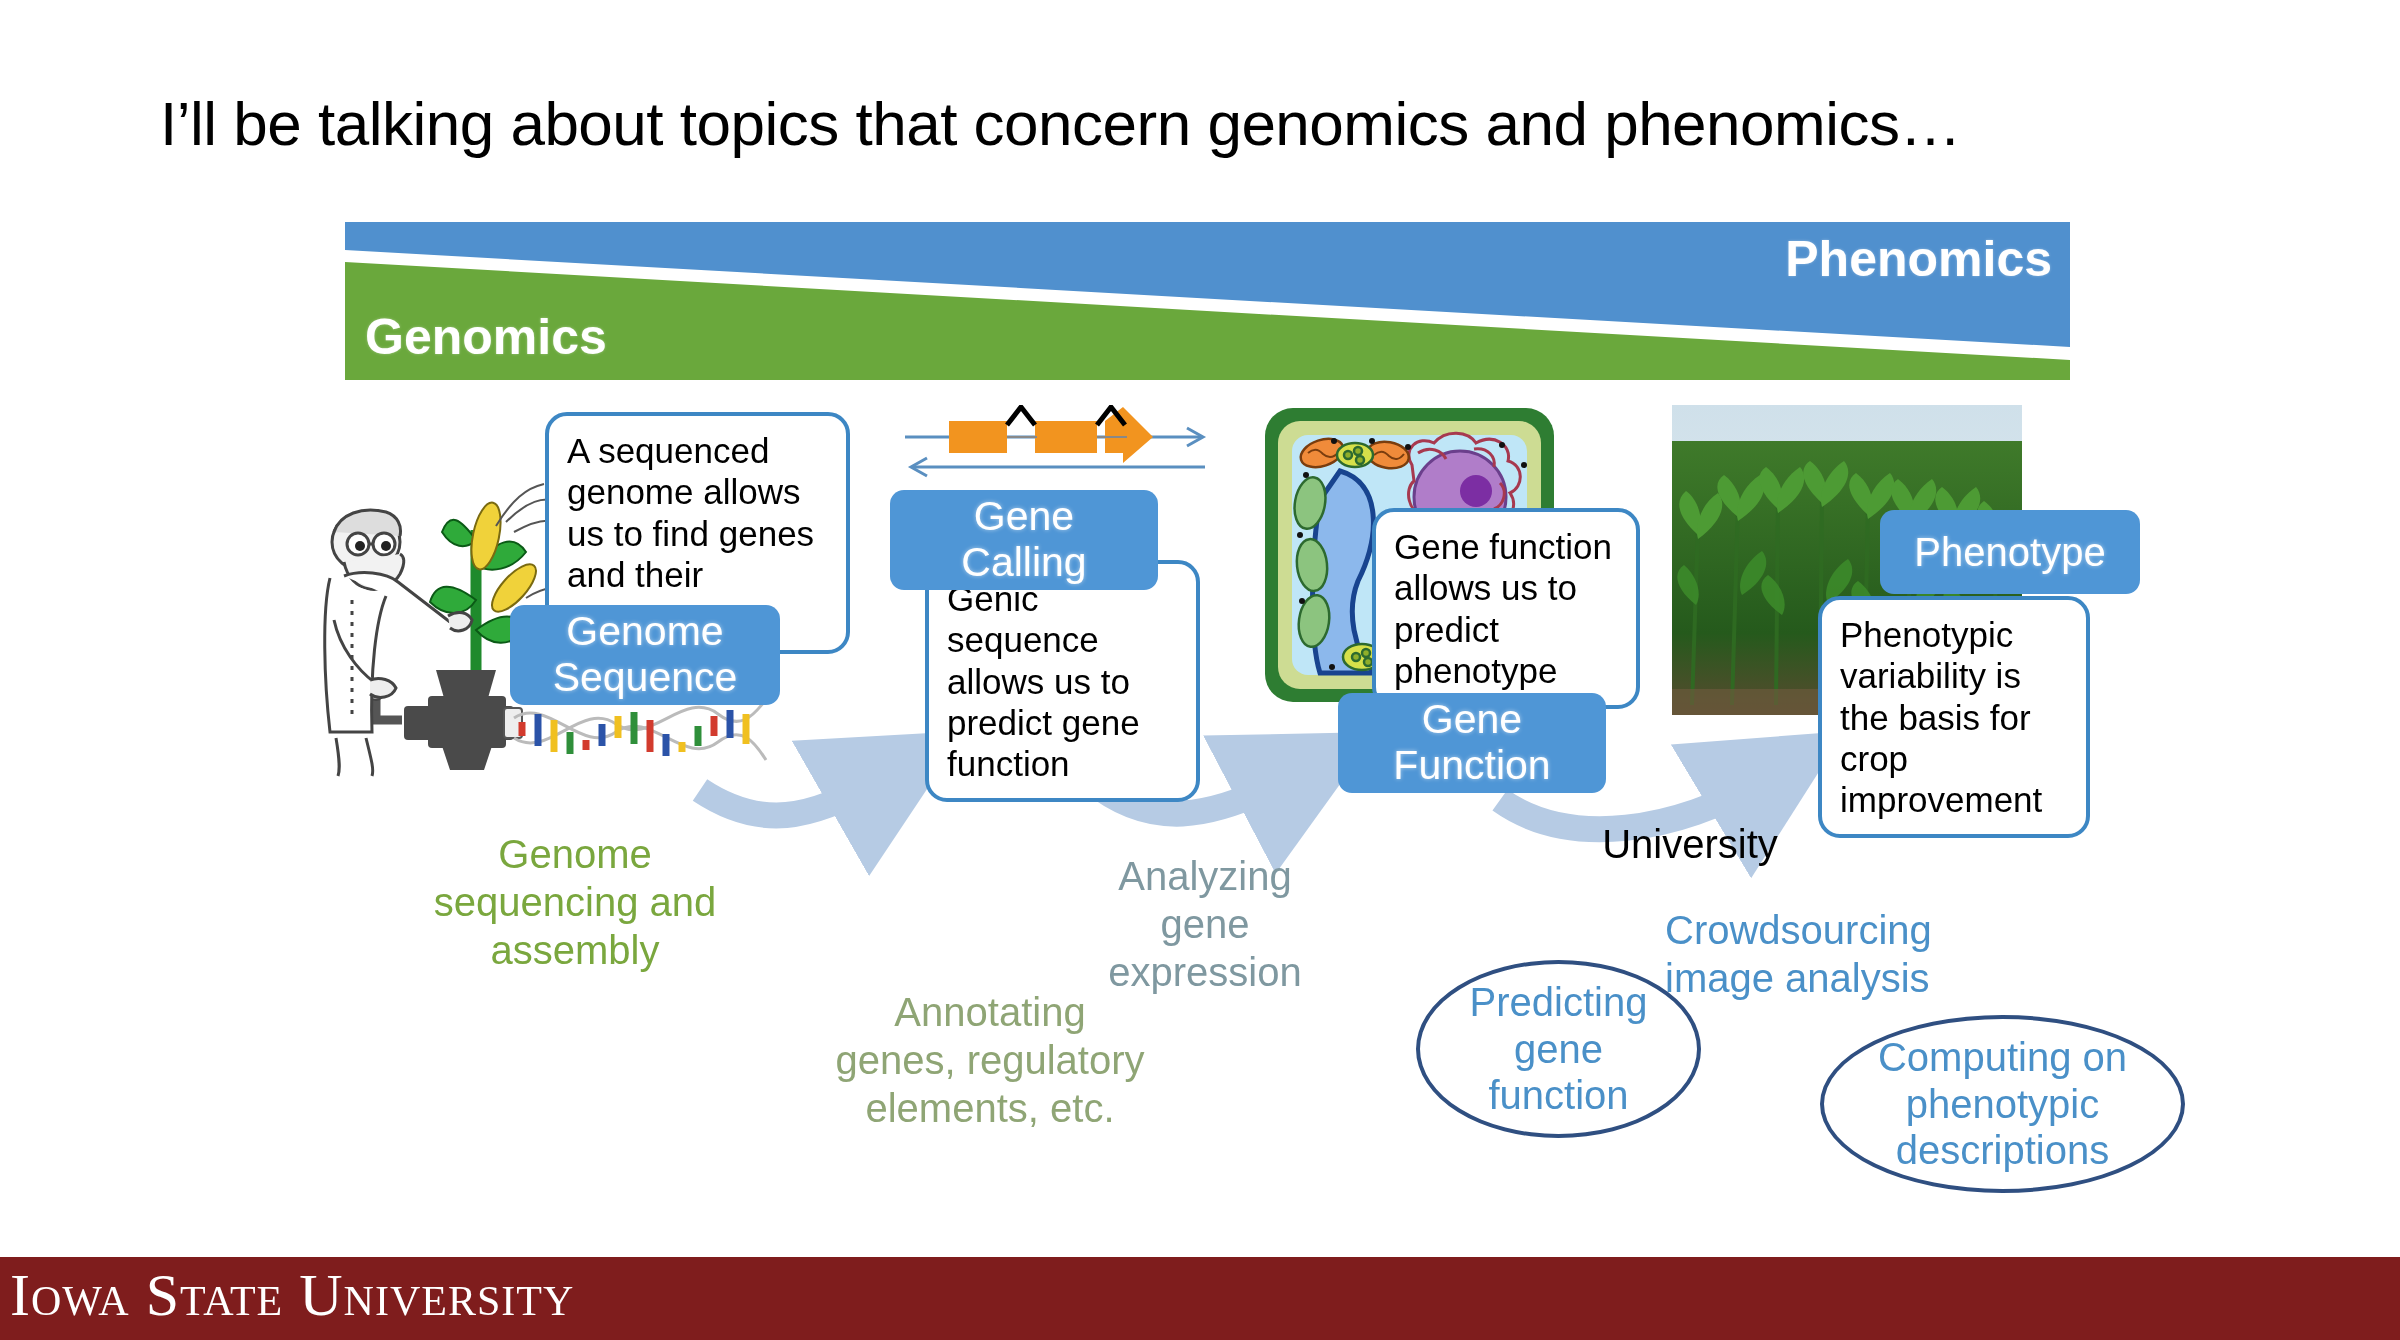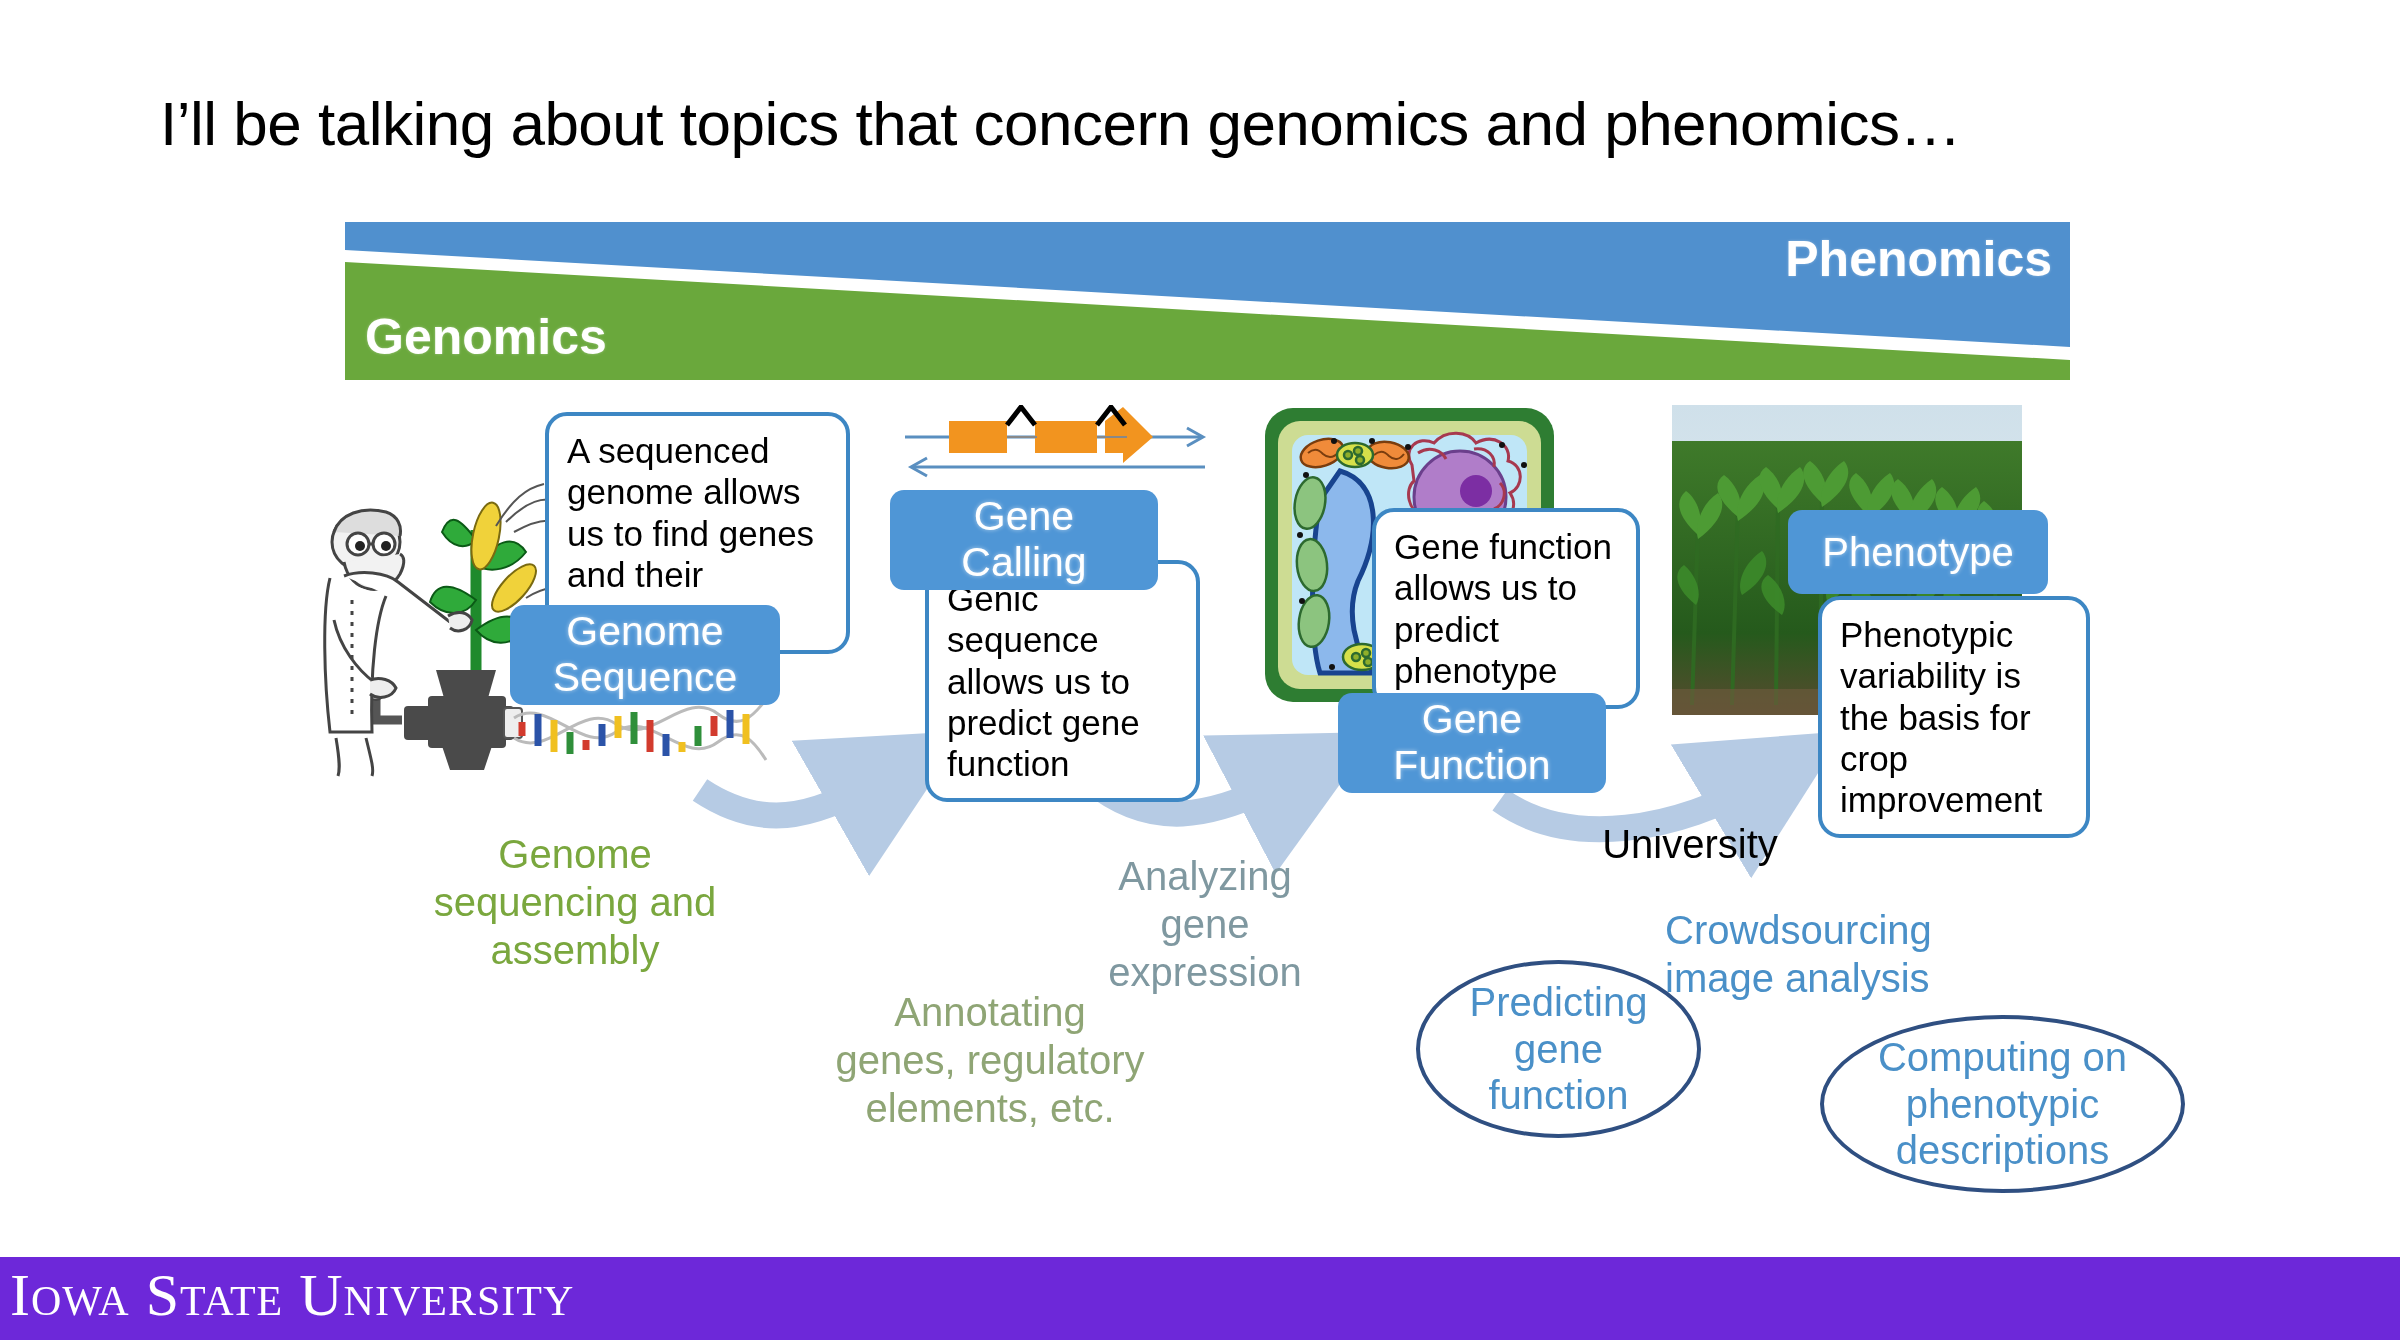--- a/index.html
+++ b/index.html
@@ -55,21 +55,21 @@
   
   .ellipse {
     position:absolute; border:4px solid #2f4f81; border-radius:50%;
     display:flex; align-items:center; justify-content:center; text-align:center;
     color:#4a90c8; font-size:40px; line-height:1.16; white-space:pre-line;
   }
 
   
   .footer {
     position:absolute; left:0; bottom:0; width:2400px; height:83px;
-    background:#6d28d9;
+    background:#7f1d1d;
   }
   .footer .wordmark {
     position:absolute; left:10px; top:4px;
     font-family:"Liberation Serif", serif; font-size:60px; color:#fff;
     font-variant:small-caps; letter-spacing:1px; white-space:nowrap;
   }
 </style>
 </head>
 <body>
 
@@ -315,21 +315,21 @@
       <path d="M70,190 C92,176 100,158 90,146 C72,158 64,178 70,190 Z"></path>
       <path d="M110,210 C88,194 84,178 96,170 C112,182 116,200 110,210 Z"></path>
       <path d="M156,198 C178,184 186,166 176,154 C158,166 150,186 156,198 Z"></path>
       <path d="M200,216 C178,200 174,184 186,176 C202,188 206,206 200,216 Z"></path>
       <path d="M246,204 C268,190 276,172 266,160 C248,172 240,192 246,204 Z"></path>
       <path d="M292,220 C270,204 266,188 278,180 C294,192 298,210 292,220 Z"></path>
     </g>
     <rect x="0" y="284" width="350" height="26" fill="#6b5a3c" opacity="0.7"></rect>
   </svg>
 
-  <div class="chip" style="left:1788px; top:510px; width:260px; height:84px; font-size:40px;">Phenotype</div>
+  <div class="chip" style="left:1880px; top:510px; width:260px; height:84px; font-size:40px;">Phenotype</div>
   <div class="callout" style="left:1818px; top:596px; width:272px;">Phenotypic variability is the basis for crop improvement</div>
   <div class="caption blue" style="left:1665px; top:906px; width:360px;">Crowdsourcing
 image analysis</div>
 
   <div class="ellipse" style="left:1416px; top:960px; width:285px; height:178px;">Predicting
 gene
 function</div>
   <div class="ellipse" style="left:1820px; top:1015px; width:365px; height:178px;">Computing on
 phenotypic
 descriptions</div>

